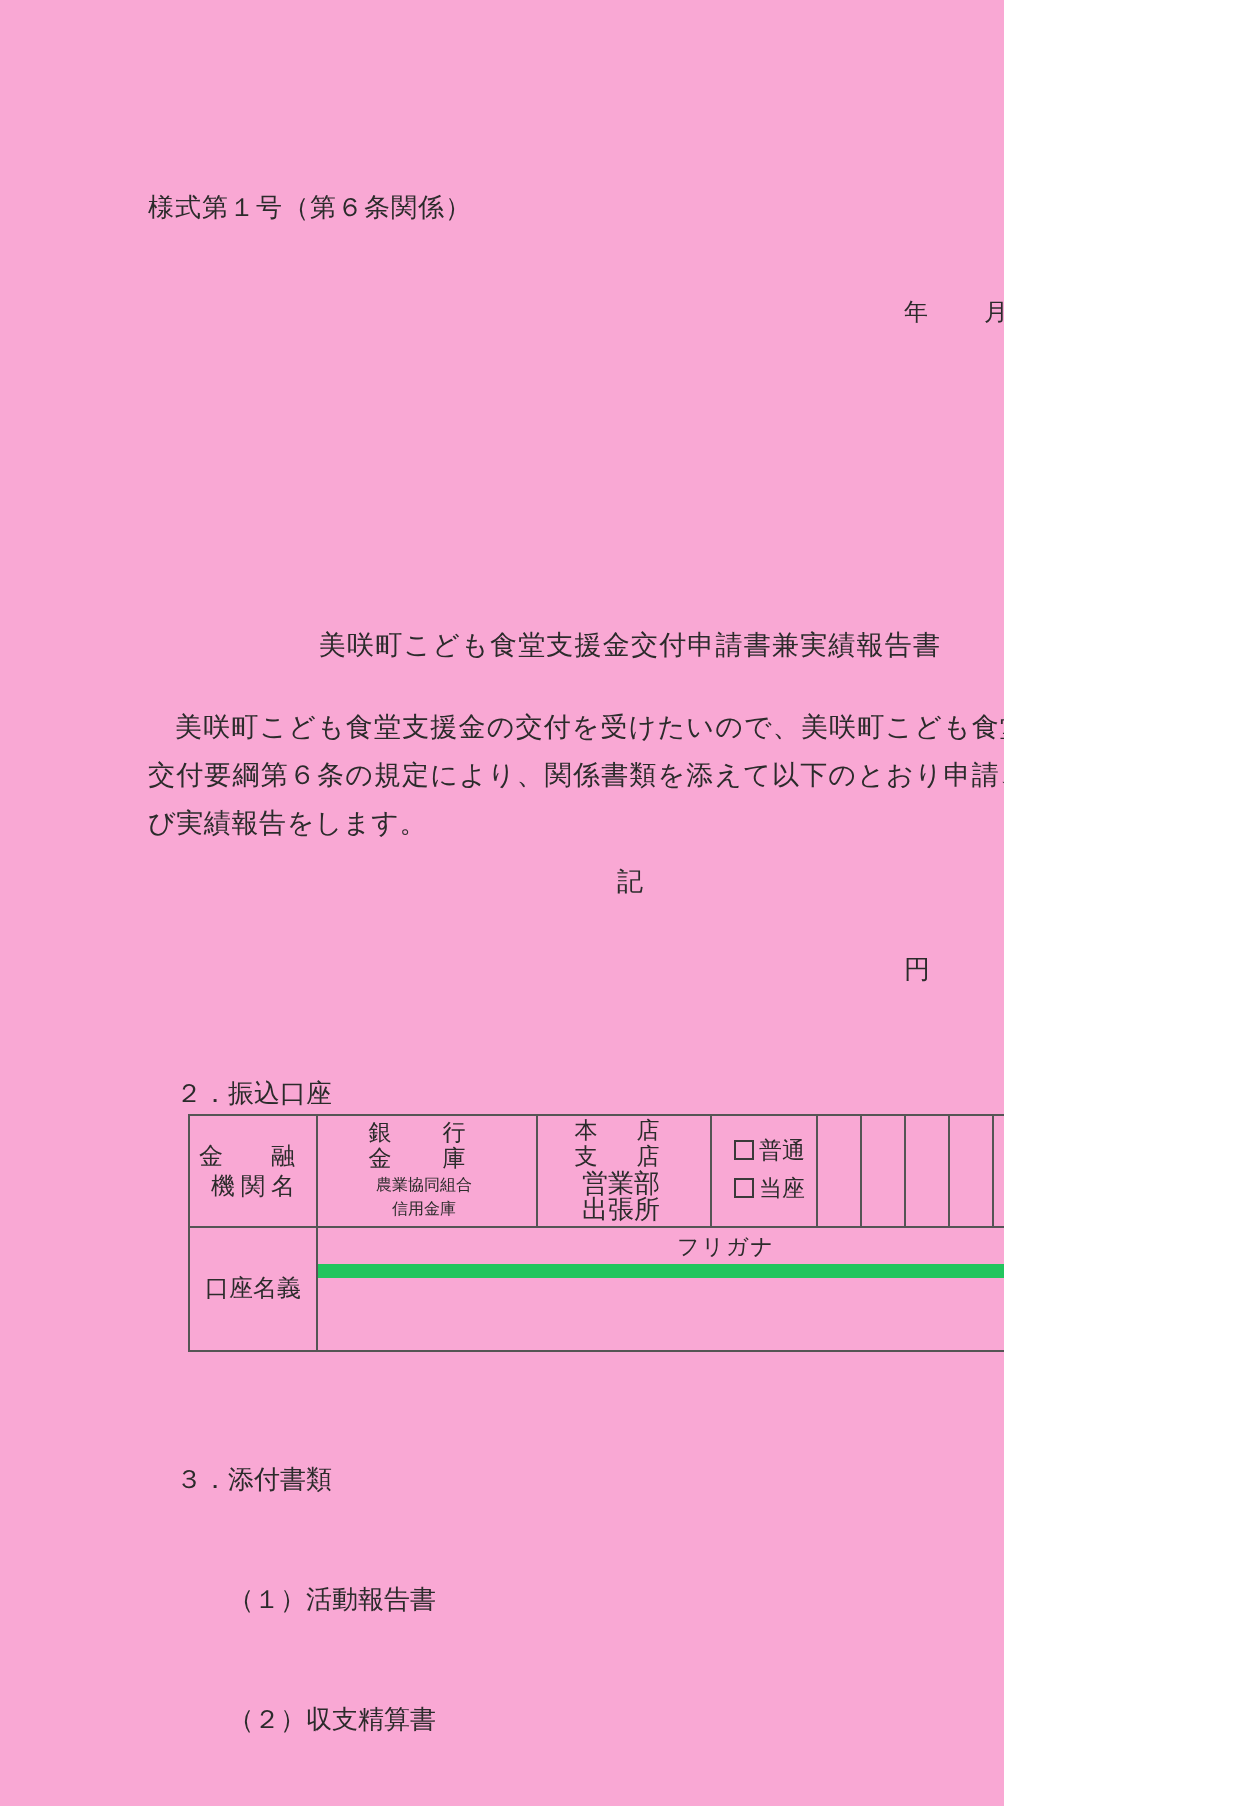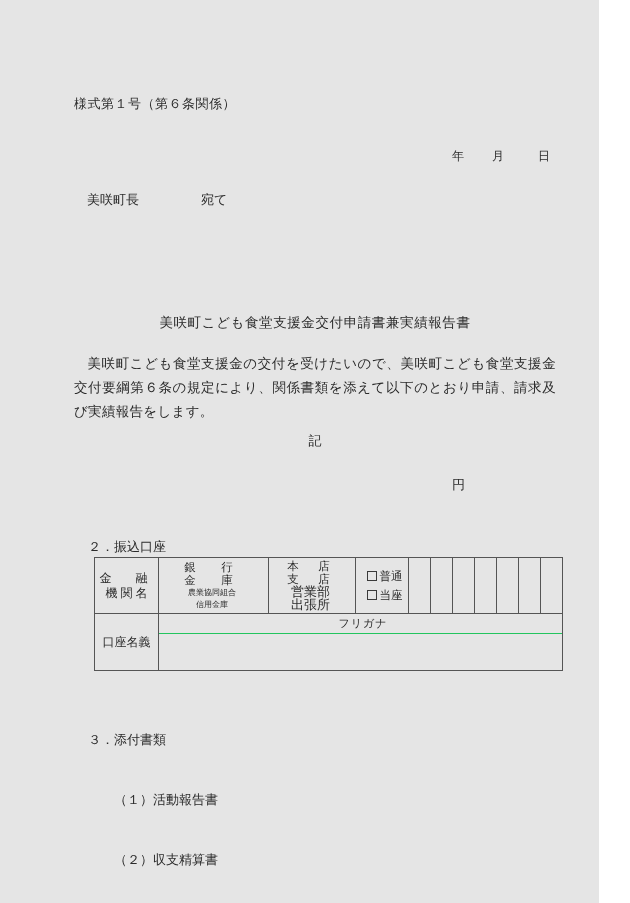--- a/index.html
+++ b/index.html
@@ -2,23 +2,23 @@
 <html lang="ja"><head>
 <meta charset="utf-8">
 <style>
   html, body {
     margin: 0;
     padding: 0;
     background: #ffffff;
   }
   .page {
     position: relative;
-    width: 599px;
+    width: 502px;
     height: 903px;
-    background: #e5e5e5;
+    background: #f9a8d4;
     font-family: "Liberation Serif", "DejaVu Serif", serif;
     color: #2b2b2b;
     overflow: hidden;
   }
 
   
   .abs { position: absolute; white-space: pre; }
 
   .form-no {
     left: 74px; top: 95px;
@@ -186,38 +186,35 @@
   }
   .sub-blank { height: 36px; }
 
   .inner-table {
     width: 100%;
     border-collapse: collapse;
     table-layout: fixed;
   }
   .inner-table td {
     border: none;
-    border-bottom: 1px solid #22c55e;
+    border-bottom: 7px solid #22c55e;
   }
   .inner-table tr:last-child td { border-bottom: none; }
 </style>
 </head>
 <body>
 
 <div class="page">
 
   <div class="abs form-no">様式第１号（第６条関係）</div>
 
   <div class="abs date-line">
     <span class="date-y">年</span><span class="date-m">月</span><span>日</span>
   </div>
 
-  <div class="abs addressee">
-    <span>美咲町長</span><span class="ate">宛て</span>
-  </div>
 
 
   <div class="abs doc-title">美咲町こども食堂支援金交付申請書兼実績報告書</div>
 
   <div class="abs body-para">美咲町こども食堂支援金の交付を受けたいので、美咲町こども食堂支援金交付要綱第６条の規定により、関係書類を添えて以下のとおり申請、請求及び実績報告をします。</div>
 
   <div class="abs ki">記</div>
 
   <div class="abs item1-yen">円</div>
 

